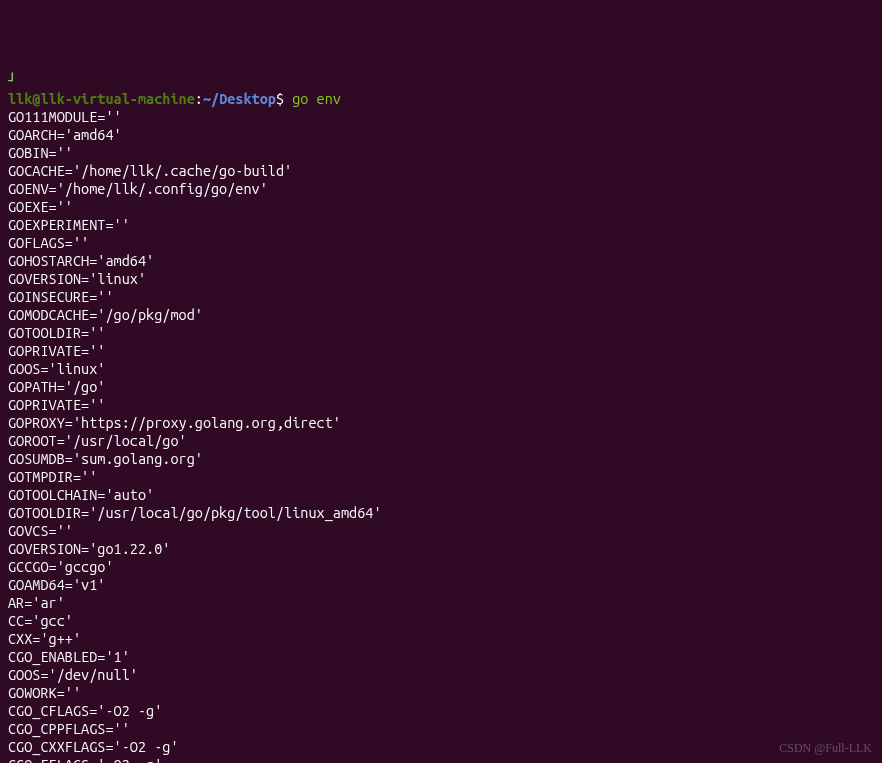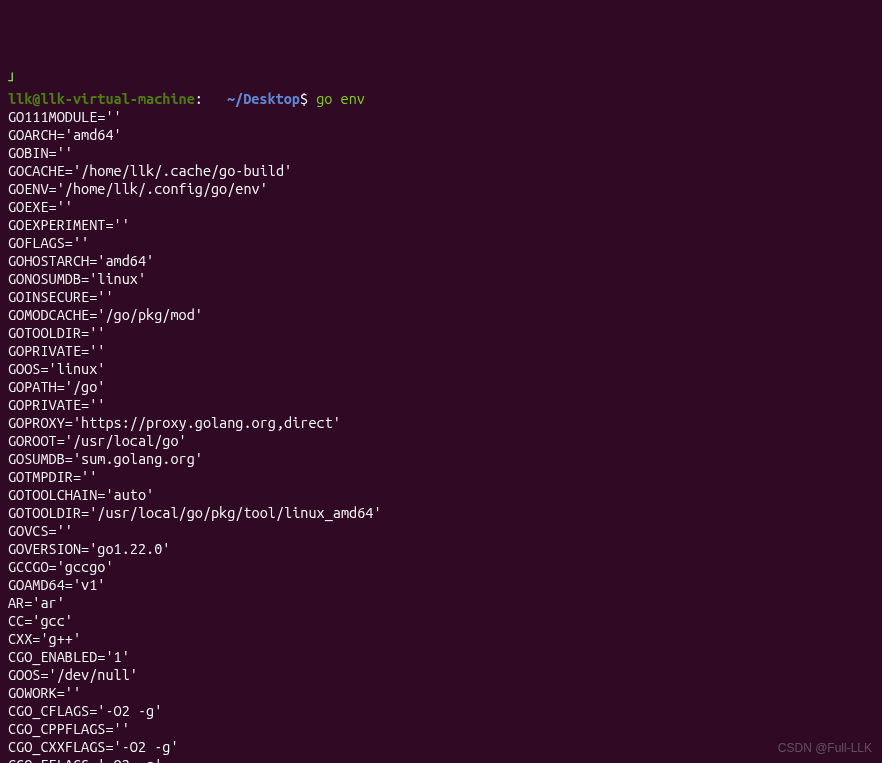--- a/index.html
+++ b/index.html
@@ -24,38 +24,37 @@
     .prompt-user {
       color: #4d7c0f;
       font-weight: bold;
     }
     .prompt-colon {
       color: #ffffff;
     }
     .prompt-path {
       color: #5f87d7;
       font-weight: bold;
-      margin-left: 24px;
     }
     .prompt-dollar {
       color: #ffffff;
     }
     .command {
       color: #84cc16;
     }
     .output-line {
       color: #ffffff;
     }
     .watermark {
       position: absolute;
       bottom: 6px;
       right: 10px;
       color: rgba(200, 200, 200, 0.35);
       font-size: 12px;
-      font-family: Liberation Sans, sans-serif;
+      font-family: Liberation Serif, serif;
       pointer-events: none;
     }
     .prompt-tail {
       color: #87d75f;
       font-weight: bold;
     }
   </style>
 </head>
 <body>
 
@@ -65,21 +64,21 @@
 <span class="prompt-user">llk@llk-virtual-machine</span><span class="prompt-colon">:</span><span class="prompt-path">~/Desktop</span><span class="prompt-dollar">$</span> <span class="command">go env</span>
 <span class="output-line">GO111MODULE=''</span>
 <span class="output-line">GOARCH='amd64'</span>
 <span class="output-line">GOBIN=''</span>
 <span class="output-line">GOCACHE='/home/llk/.cache/go-build'</span>
 <span class="output-line">GOENV='/home/llk/.config/go/env'</span>
 <span class="output-line">GOEXE=''</span>
 <span class="output-line">GOEXPERIMENT=''</span>
 <span class="output-line">GOFLAGS=''</span>
 <span class="output-line">GOHOSTARCH='amd64'</span>
-<span class="output-line">GONOSUMDB='linux'</span>
+<span class="output-line">GOVERSION='linux'</span>
 <span class="output-line">GOINSECURE=''</span>
 <span class="output-line">GOMODCACHE='/go/pkg/mod'</span>
 <span class="output-line">GOTOOLDIR=''</span>
 <span class="output-line">GOPRIVATE=''</span>
 <span class="output-line">GOOS='linux'</span>
 <span class="output-line">GOPATH='/go'</span>
 <span class="output-line">GOPRIVATE=''</span>
 <span class="output-line">GOPROXY='https://proxy.golang.org,direct'</span>
 <span class="output-line">GOROOT='/usr/local/go'</span>
 <span class="output-line">GOSUMDB='sum.golang.org'</span>

